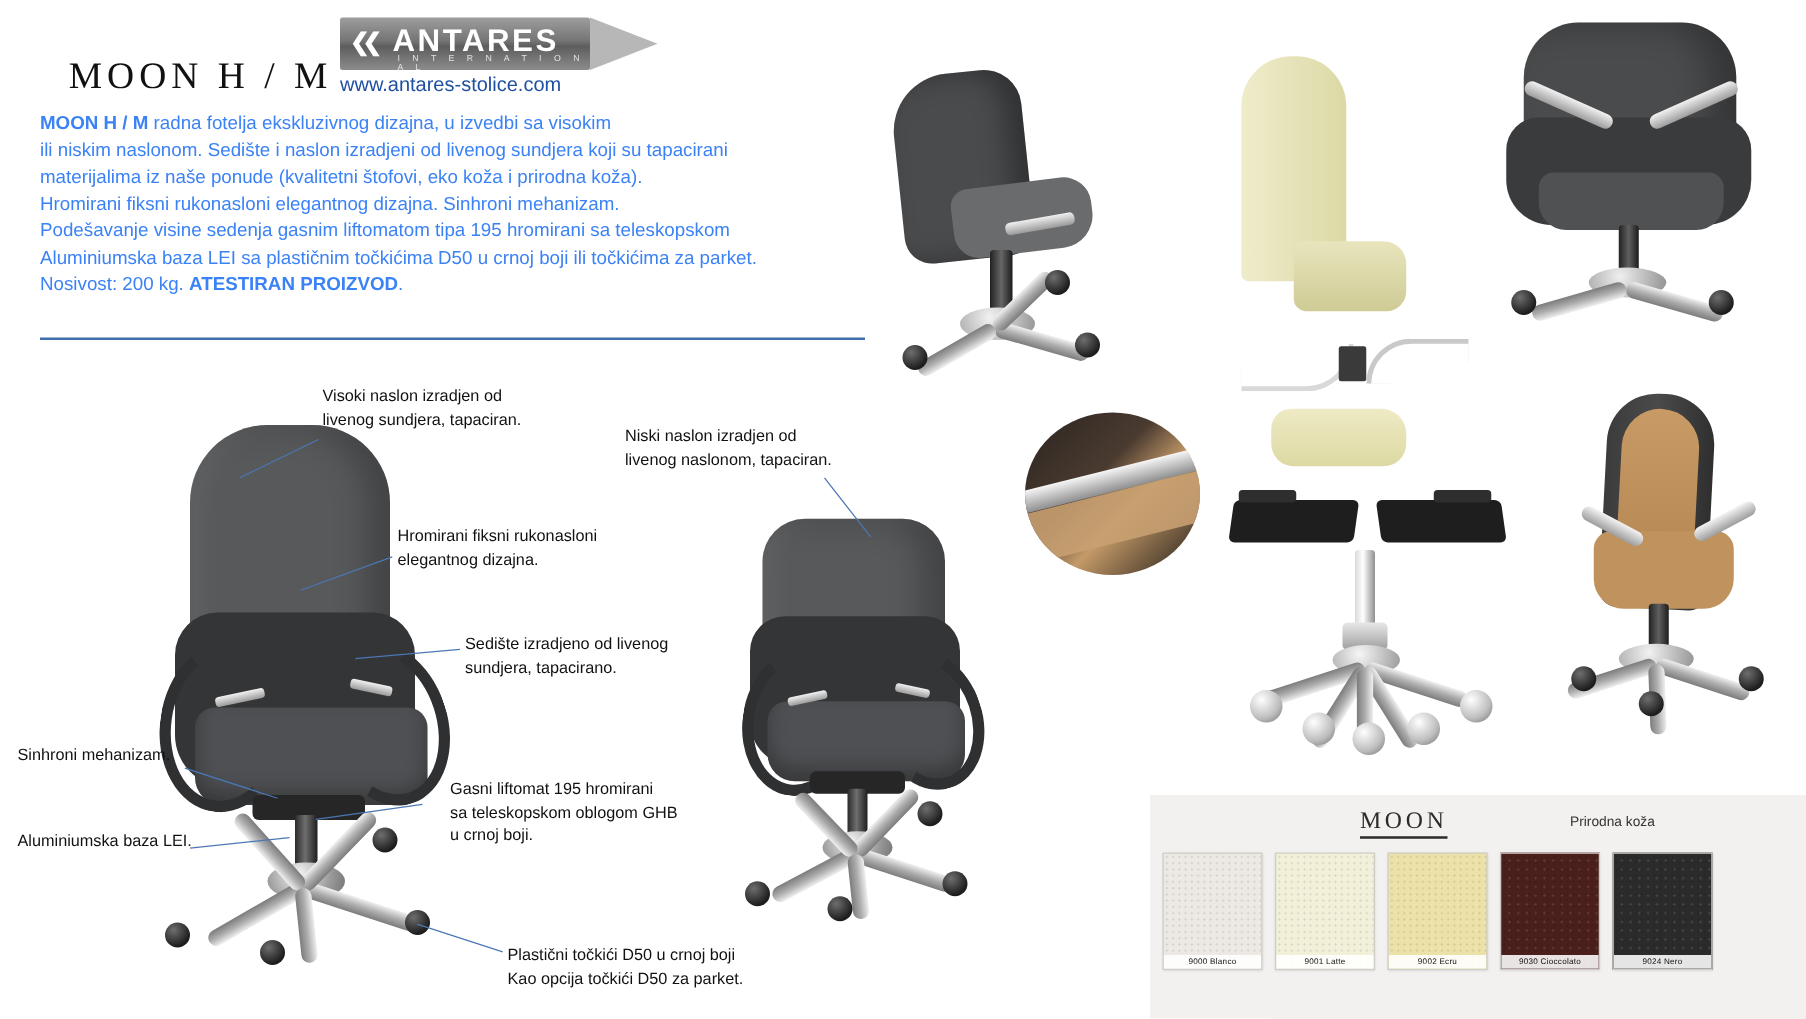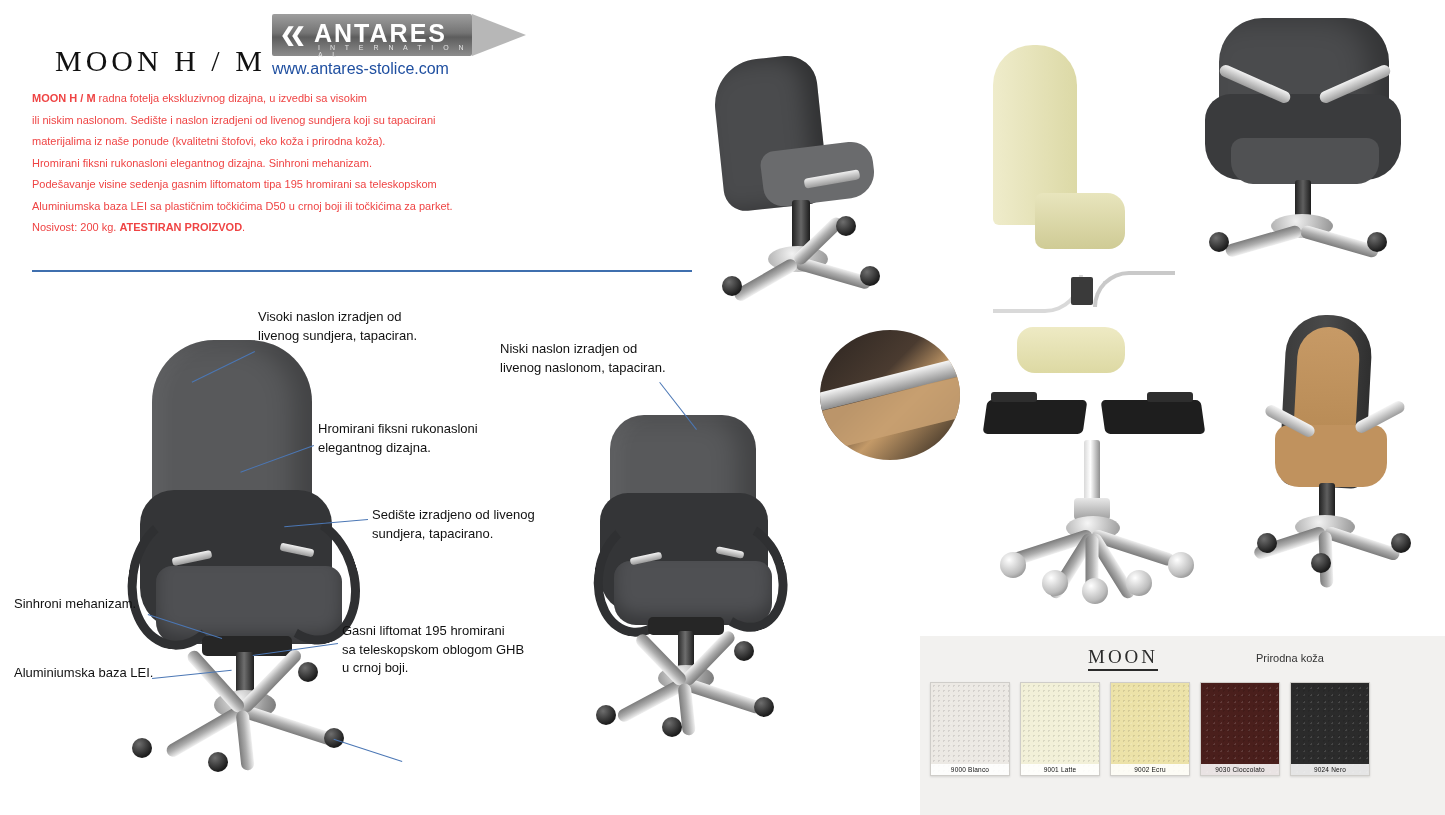--- a/index.html
+++ b/index.html
@@ -82,23 +82,23 @@
     left: 0px; top: 46px;
     color: #1f4fa0;
     font-size: 16px;
     white-space: nowrap;
   }
 
   
   #desc {
     left: 32px; top: 88px;
     width: 660px;
-    font-size: 11px;
+    font-size: 15px;
     line-height: 21.5px;
-    color: #ef4444;
+    color: #3b82f6;
   }
   #desc .b { font-weight: bold; }
   #desc-rule {
     left: 32px; top: 270px;
     width: 660px; height: 2px;
     background: #3f6fae;
   }
 
   
   .callout {
@@ -403,25 +403,27 @@
   <div class="abs callout" style="left:372px; top:506px; width:250px; white-space:pre-line;">Sedište izradjeno od livenog
 sundjera, tapacirano.</div>
   <div class="lead" style="left:368px; top:520px; width:84px; transform:rotate(175deg);"></div>
 
   <div class="abs callout" style="left:14px; top:595px; width:200px;">Sinhroni mehanizam.</div>
   <div class="lead" style="left:148px; top:614px; width:78px; transform:rotate(18deg);"></div>
 
   <div class="abs callout" style="left:14px; top:664px; width:210px;">Aluminiumska baza LEI.</div>
   <div class="lead" style="left:152px; top:678px; width:80px; transform:rotate(-6deg);"></div>
 
-  <div class="abs callout" style="left:342px; top:622px; width:230px; white-space:pre-line;">Gasni liftomat 195 hromirani
+  <div class="abs callout" style="left:360px; top:622px; width:230px; white-space:pre-line;">Gasni liftomat 195 hromirani
 sa teleskopskom oblogom GHB
 u crnoj boji.</div>
   <div class="lead" style="left:338px; top:644px; width:86px; transform:rotate(172deg);"></div>
 
+  <div class="abs callout" style="left:406px; top:755px; width:270px; white-space:pre-line;">Plastični točkići D50 u crnoj boji
+Kao opcija točkići D50 za parket.</div>
   <div class="lead" style="left:402px; top:762px; width:72px; transform:rotate(198deg);"></div>
 
   <div class="abs" id="swatch-panel">
     <div id="omega-title">MOON</div>
     <div id="leather-label">Prirodna koža</div>
 
     <div class="swatch" style="left:10px; background:#ece9e4;">
       <div class="grain"></div>
       <div class="name">9000 Blanco</div>
     </div>

